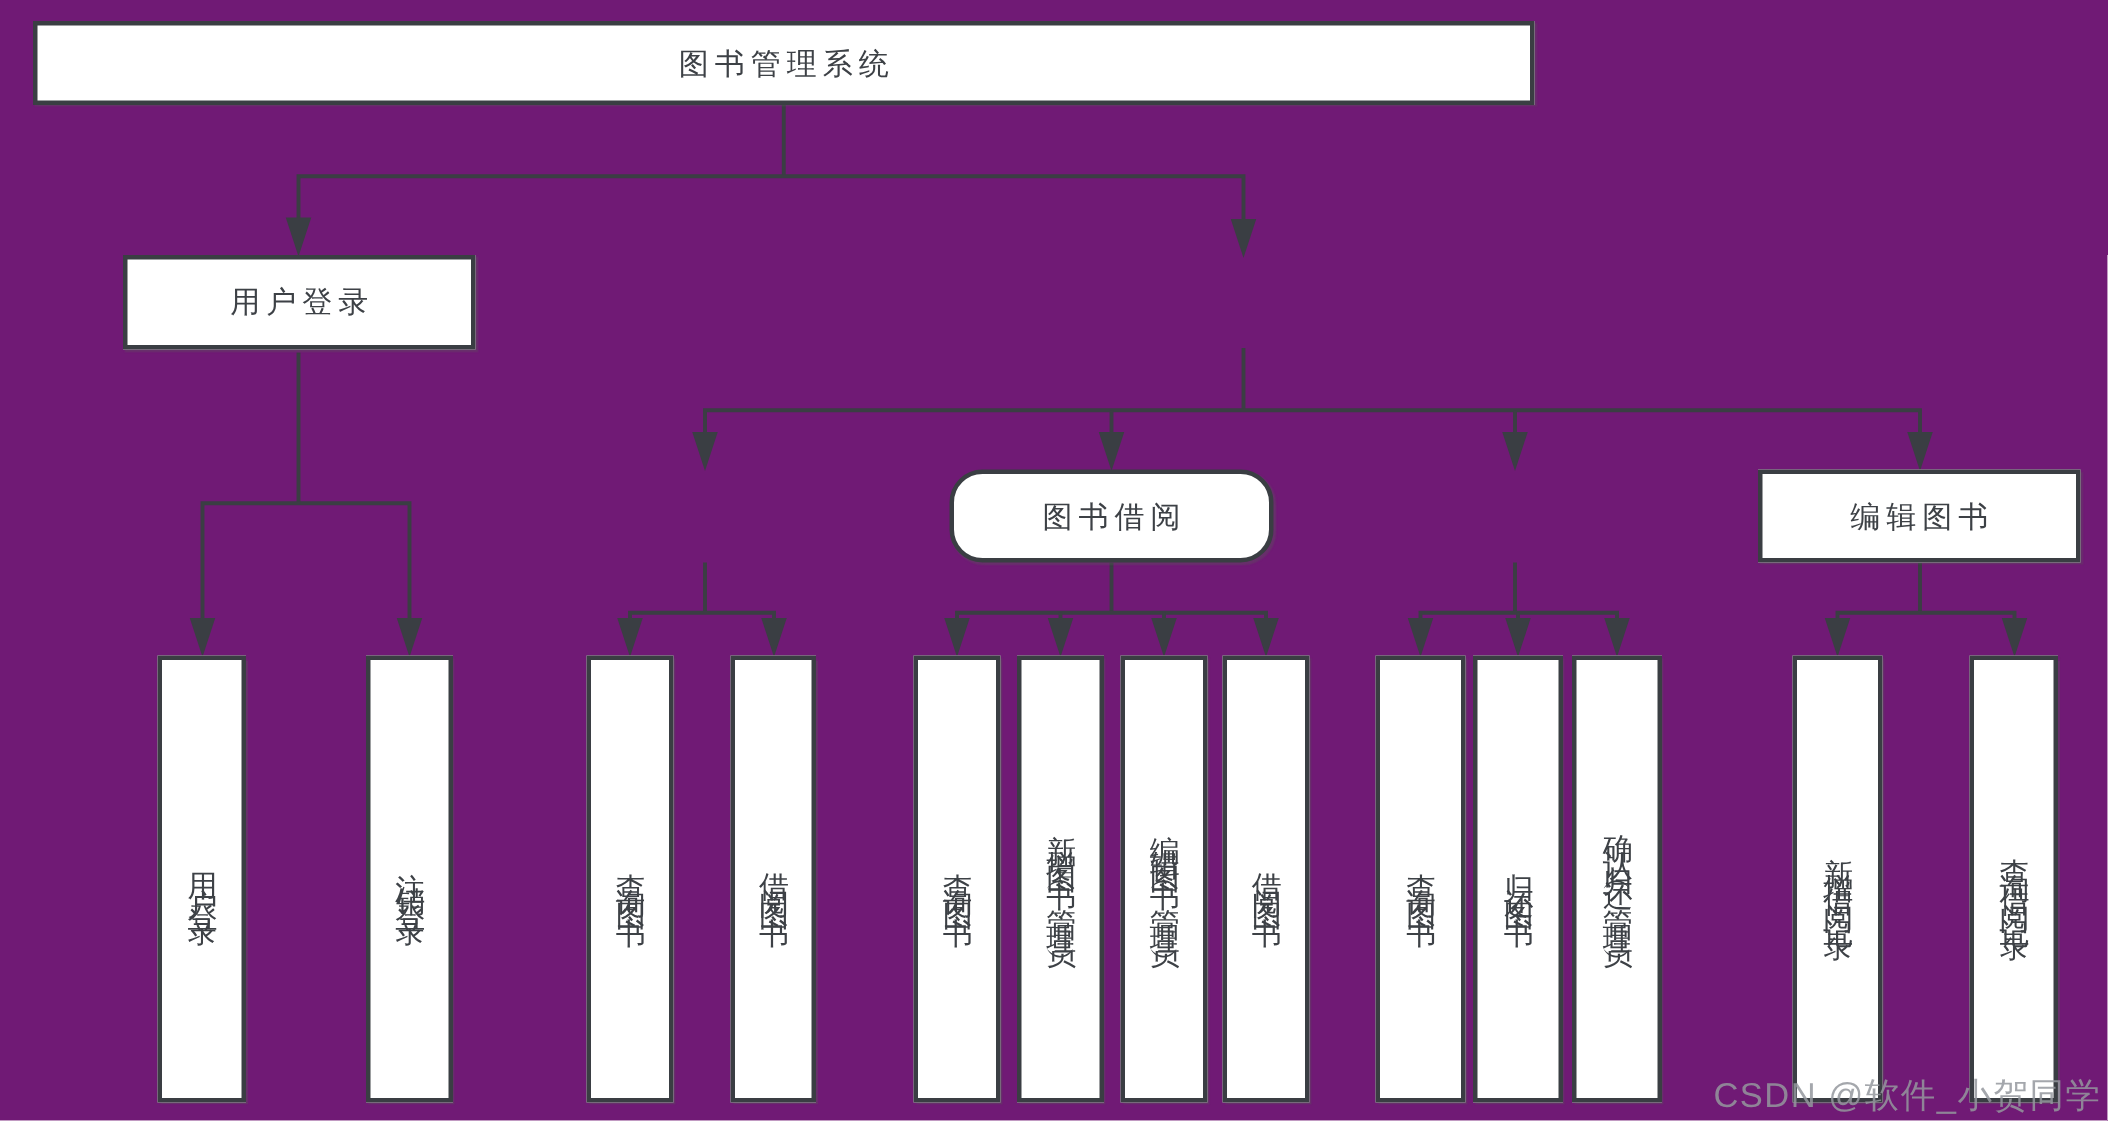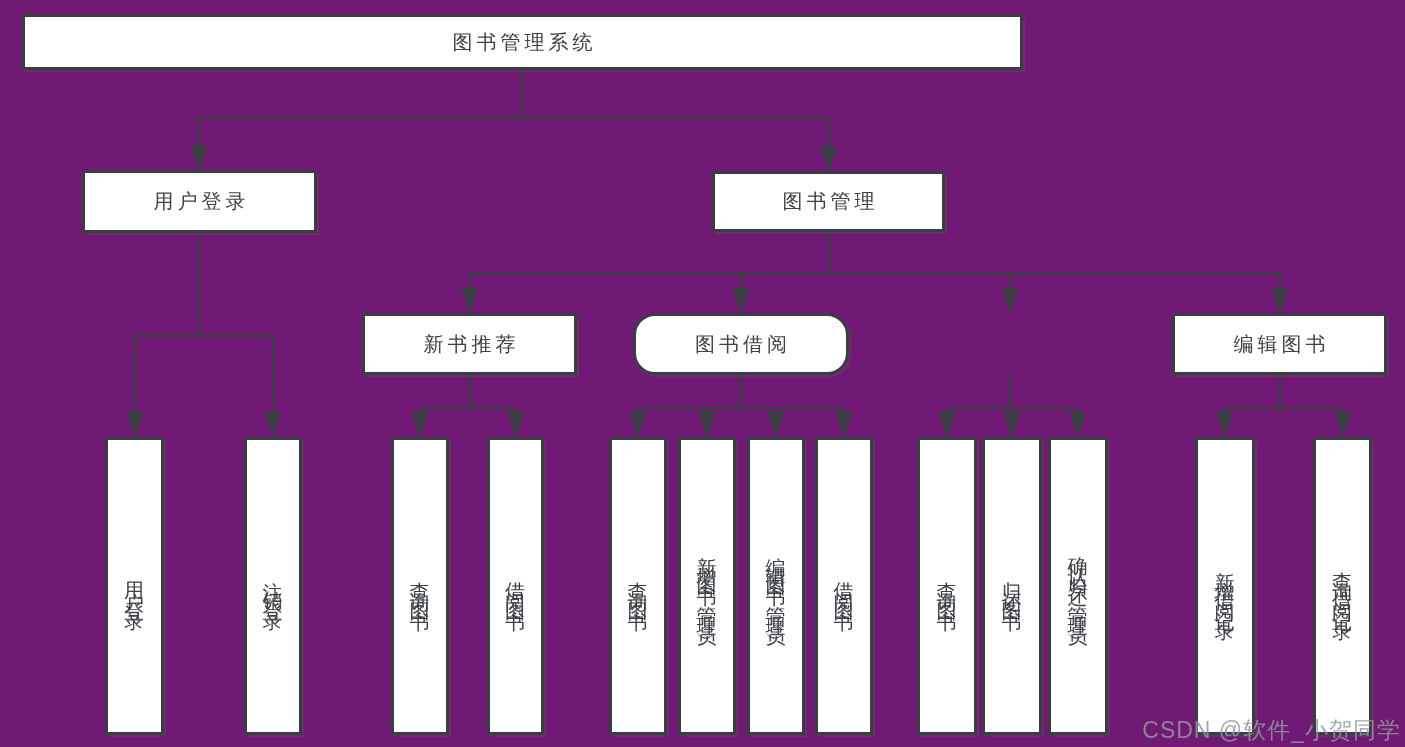--- a/index.html
+++ b/index.html
@@ -130,27 +130,21 @@
     </g>
   </svg>
 
   <div class="node hbox" style="left:22px; top:14px; width:1001px; height:56px;">
     <span class="lbl">图书管理系统</span>
   </div>
 
   <div class="node hbox" style="left:82px; top:170px; width:235px; height:63px;">
     <span class="lbl">用户登录</span>
   </div>
-  <div class="node hbox" style="left:712px; top:171px; width:233px; height:61px;">
-    <span class="lbl">图书管理</span>
-  </div>
 
-  <div class="node hbox" style="left:362px; top:313px; width:215px; height:62px;">
-    <span class="lbl">新书推荐</span>
-  </div>
   <div class="node hbox" style="left:633px; top:313px; width:216px; height:62px;border-radius:22px;">
     <span class="lbl">图书借阅</span>
   </div>
   <div class="node hbox" style="left:1172px; top:313px; width:215px; height:62px;">
     <span class="lbl">编辑图书</span>
   </div>
 
   <div class="node vbox" style="left:105px; top:437px; width:59px; height:298px;">
     <span class="lbl">用户登录</span>
   </div>

